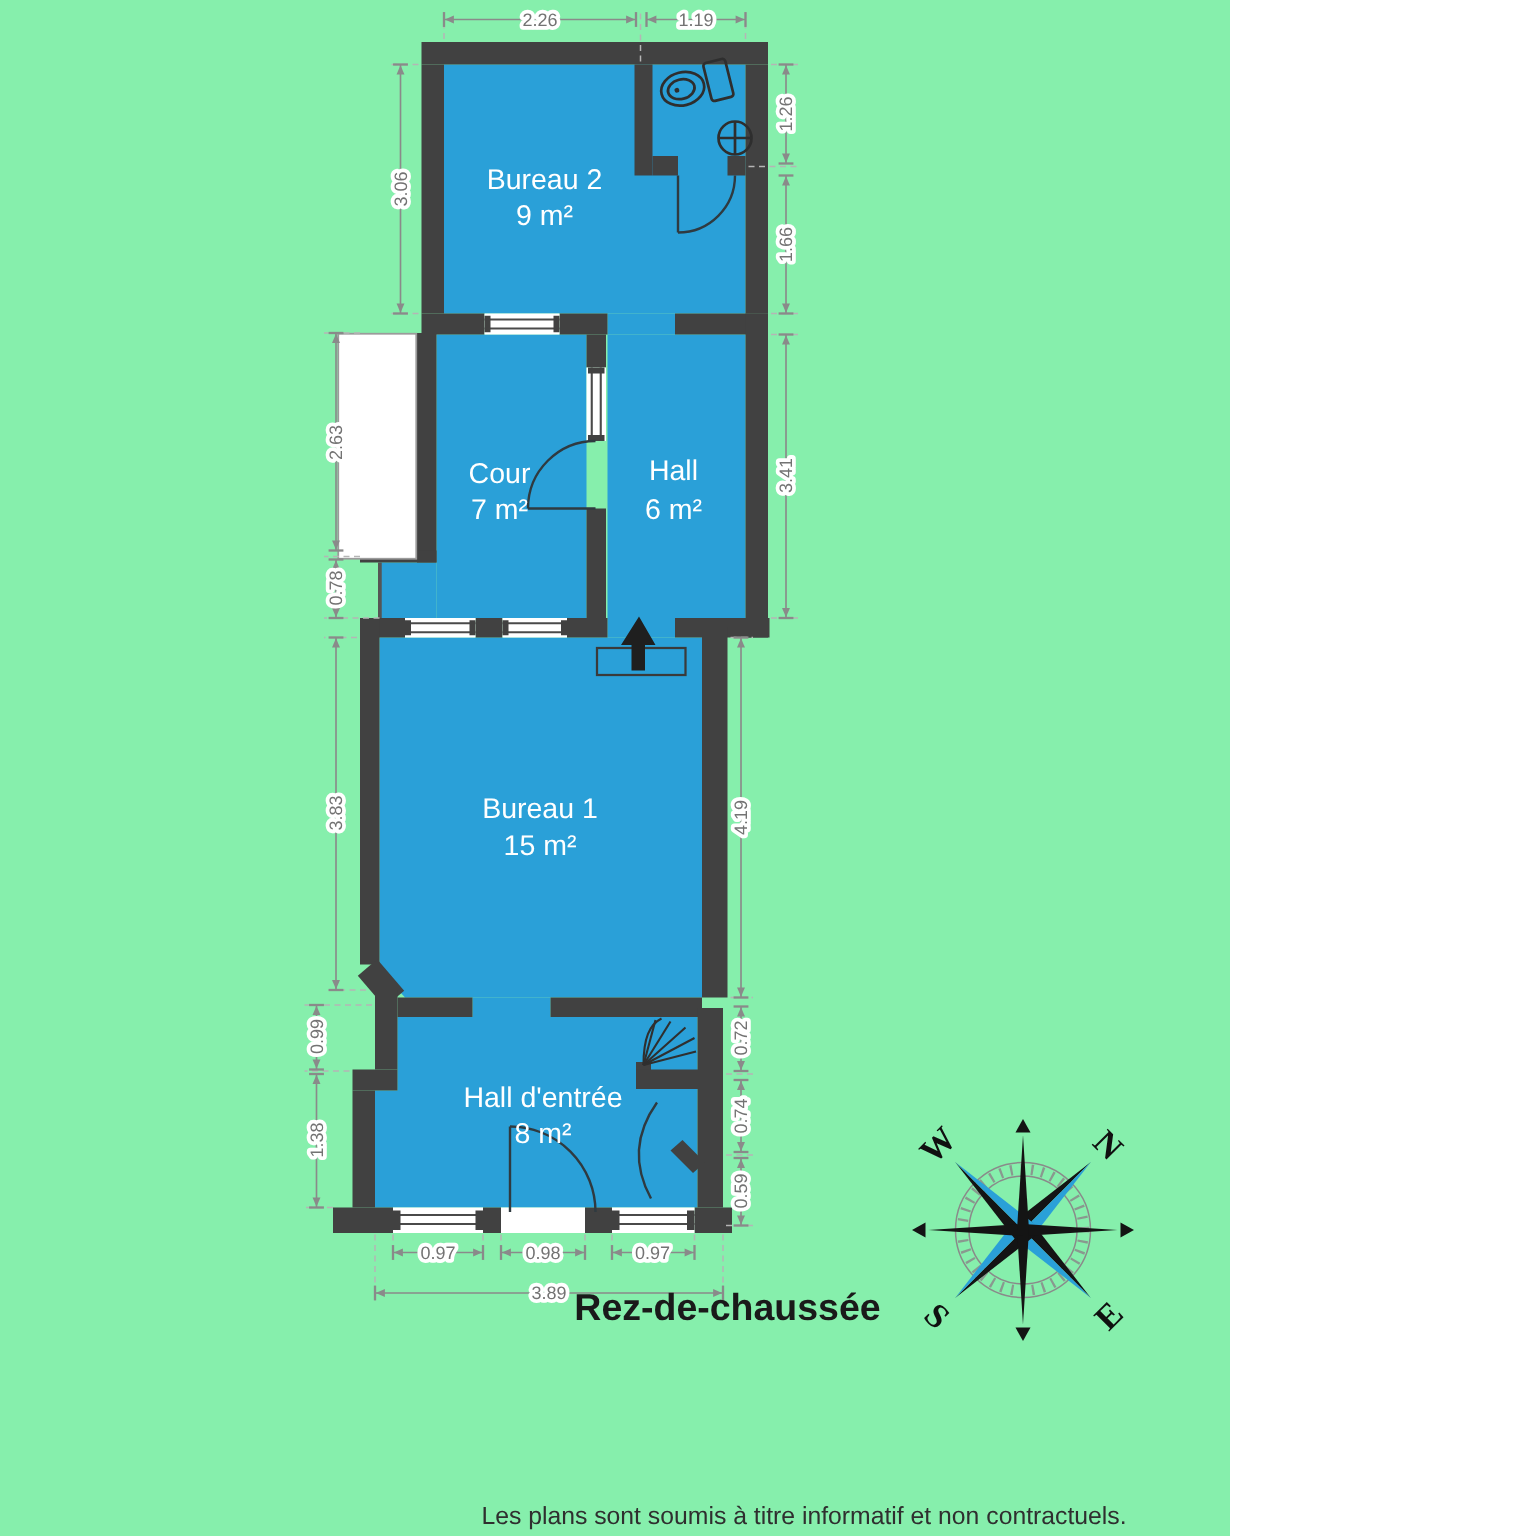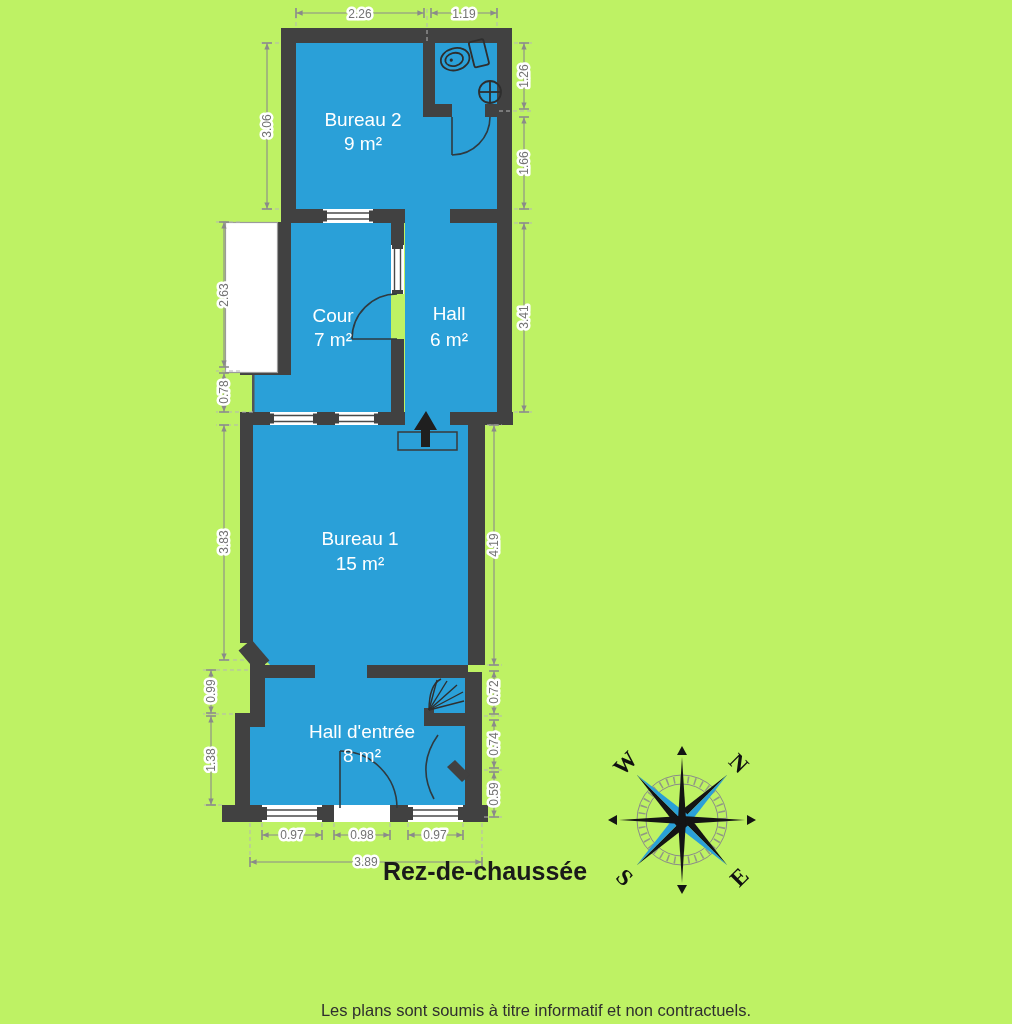--- a/index.html
+++ b/index.html
@@ -1,16 +1,16 @@
 <!DOCTYPE html>
 <html><head>
 <meta charset="utf-8">
 <style>
   html,body{margin:0;padding:0;background:#ffffff;}
-  .canvas{position:relative;width:1012px;height:1024px;background:#bef264;overflow:hidden;
+  .canvas{position:relative;width:820px;height:1024px;background:#86efac;overflow:hidden;
           font-family:"Liberation Sans",sans-serif;}
   svg{display:block;}
   .room-fill{fill:#2AA0D8;}
   .wall{fill:#414141;}
   .win-bg{fill:#ffffff;}
   .win-line{stroke:#4a4a4a;stroke-width:1.4;fill:none;}
   .win-cap{fill:#414141;}
   .thin-edge{fill:#555555;}
   .door{stroke:#2f3a40;stroke-width:1.6;fill:none;}
   .fixture{stroke:#2e2e2e;stroke-width:1.8;fill:none;}

